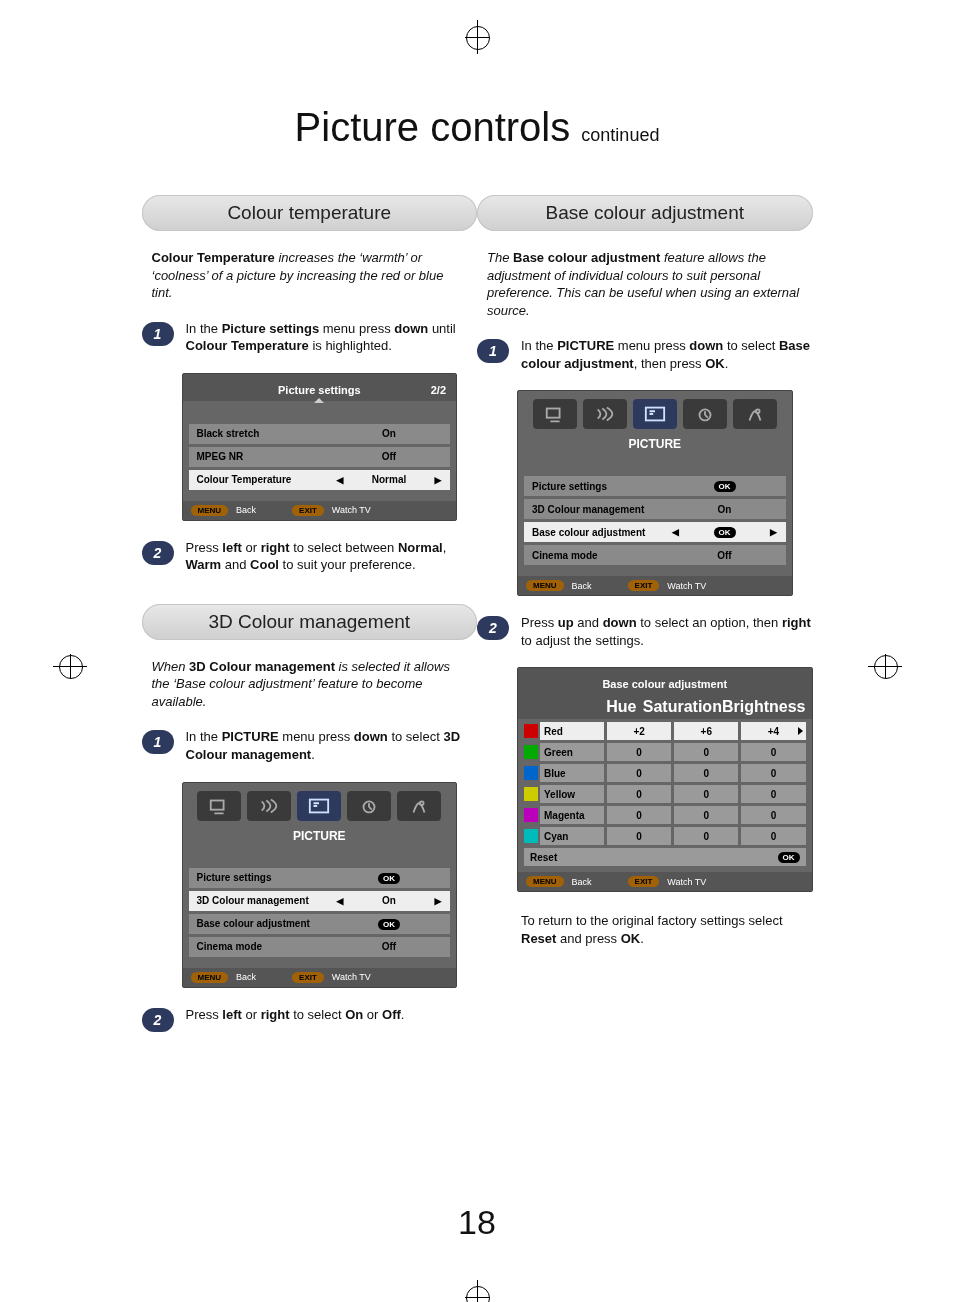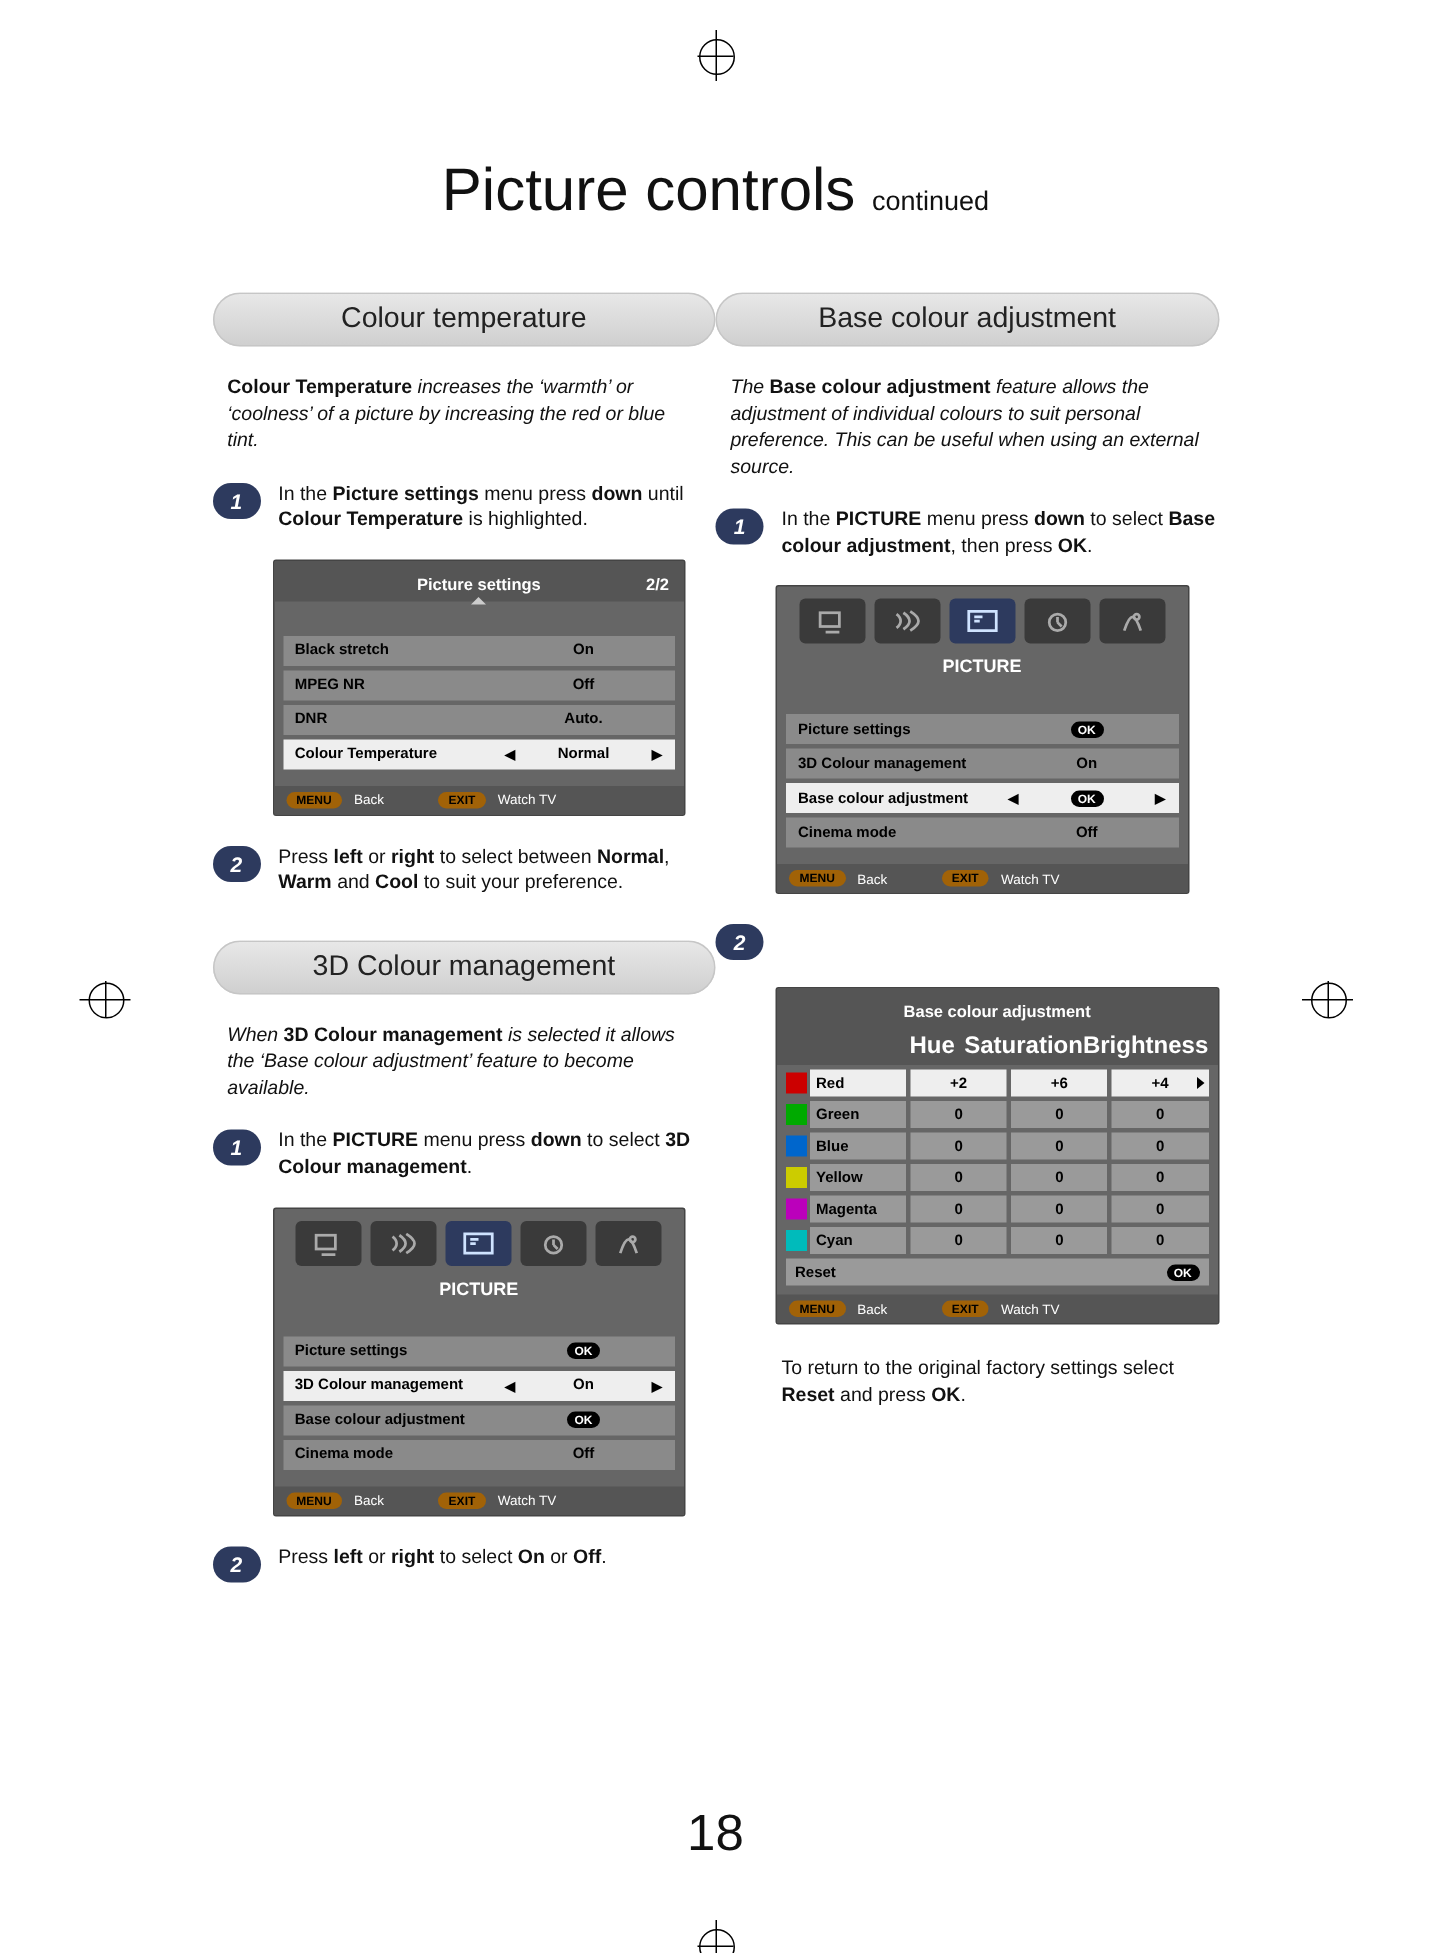--- a/index.html
+++ b/index.html
@@ -123,26 +123,20 @@
               <span class="arrow">◀</span>
               <span class="val">On</span>
               <span class="arrow">▶</span>
             </div>
             <div class="row">
               <span class="lab">MPEG NR</span>
               <span class="arrow">◀</span>
               <span class="val">Off</span>
               <span class="arrow">▶</span>
             </div>
-            <div class="row">
-              <span class="lab">DNR</span>
-              <span class="arrow">◀</span>
-              <span class="val">Auto.</span>
-              <span class="arrow">▶</span>
-            </div>
             <div class="row sel">
               <span class="lab">Colour Temperature</span>
               <span class="arrow">◀</span>
               <span class="val">Normal</span>
               <span class="arrow">▶</span>
             </div>
           </div>
         <div class="footer">
           <span class="fbtn">MENU</span>
           <span class="ftxt">Back</span>
@@ -315,20 +309,21 @@
           <span class="fbtn">MENU</span>
           <span class="ftxt">Back</span>
           <span style="width:20px"></span>
           <span class="fbtn">EXIT</span>
           <span class="ftxt">Watch TV</span>
         </div>
       </div>
 
       <div class="step">
         <div class="badge">2</div>
+        <p><span>Press </span><b>up</b><span> and </span><b>down</b><span> to select an option, then </span><b>right</b><span> to adjust the settings.</span></p>
       </div>
 
       <div class="panel table" style="margin-left:40px;margin-right:0">
         <div class="panel-title">
             <span class="ctr">Base colour adjustment</span>
           </div>
         <div class="table-head">
           <div class="c0"></div>
           <div class="c">Hue</div>
           <div class="c">Saturation</div>

